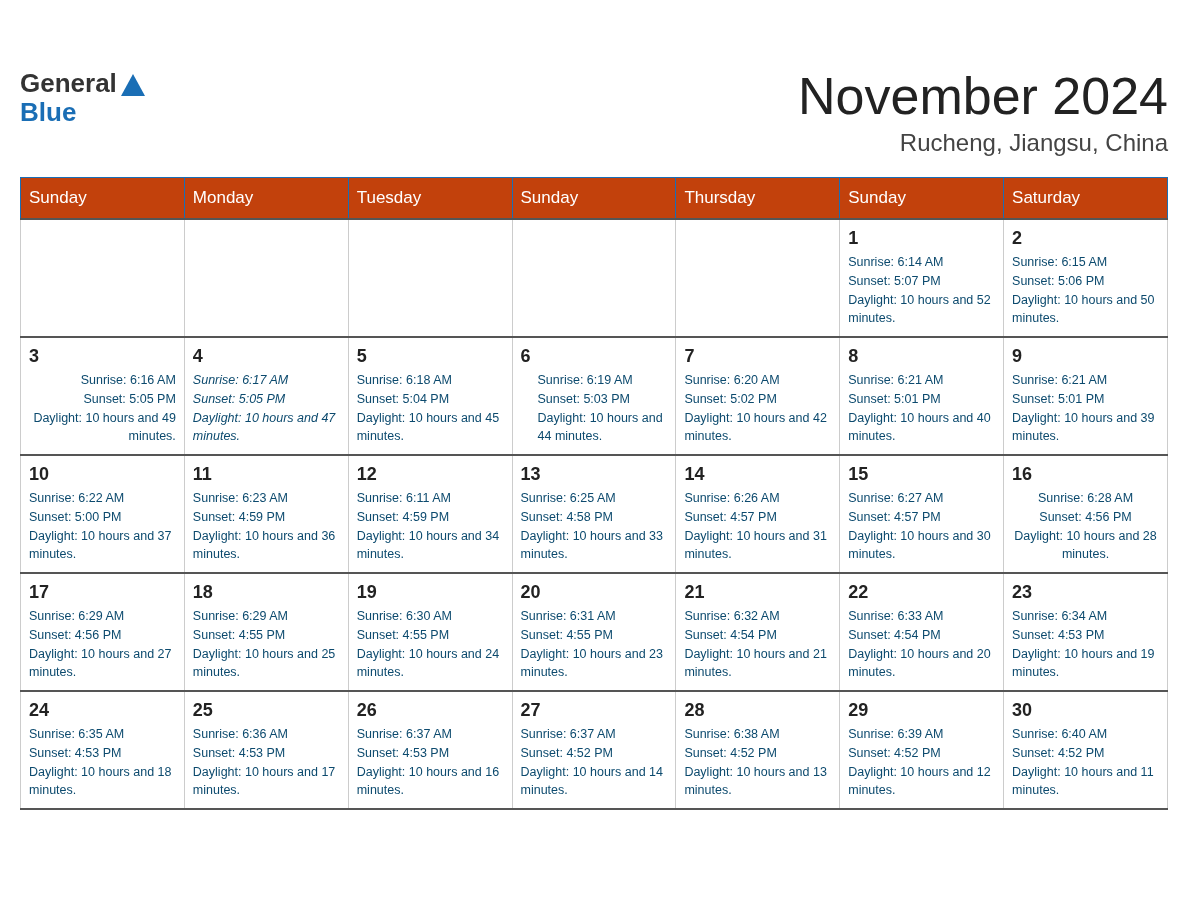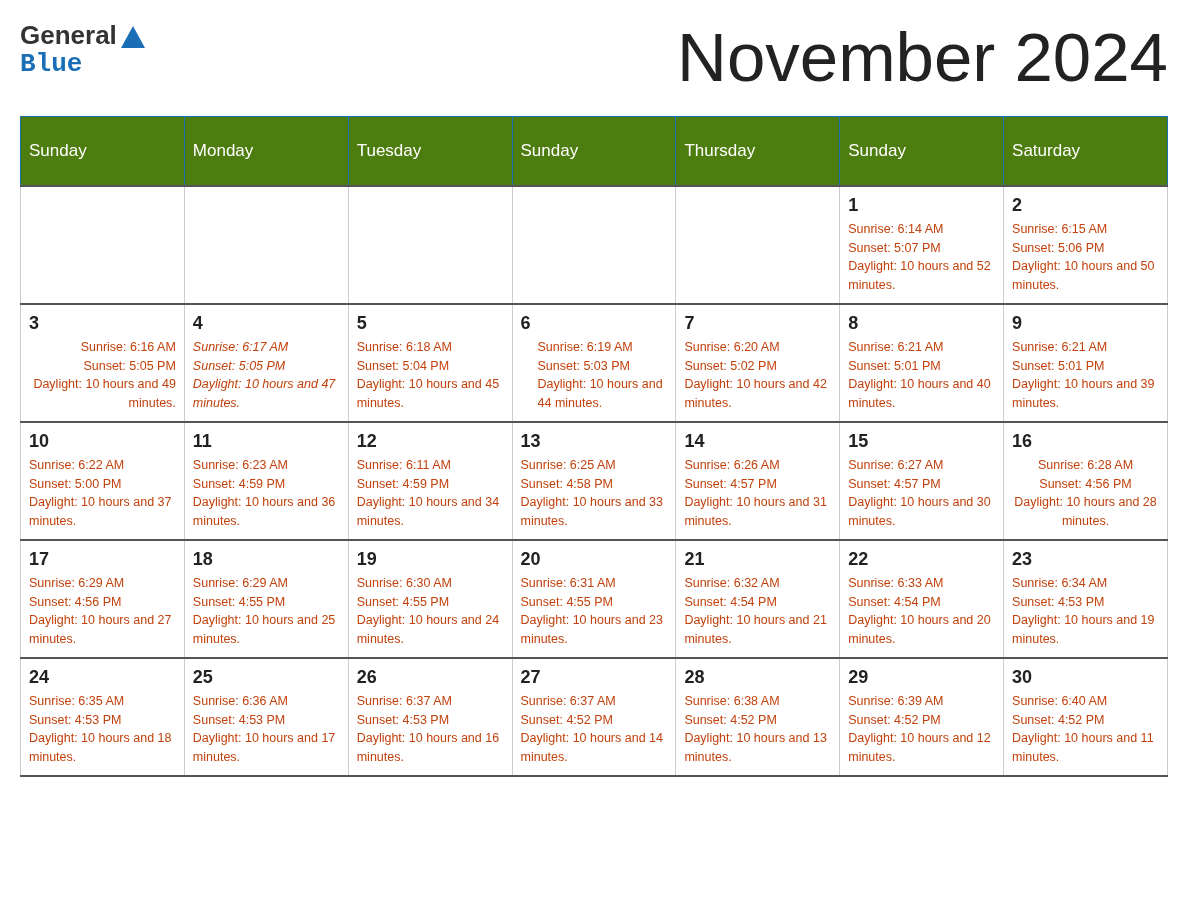--- a/index.html
+++ b/index.html
@@ -8,20 +8,21 @@
       background: #fff;
       padding: 20px;
       width: 1188px;
       min-height: 918px;
     }
     .header {
       display: flex;
       justify-content: space-between;
       align-items: flex-start;
       margin-bottom: 20px;
+      margin-top: 48px;
     }
     .logo {
       display: flex;
       flex-direction: column;
       align-items: flex-start;
     }
     .logo-top {
       display: flex;
       align-items: center;
     }
@@ -37,47 +38,46 @@
       border-right: 12px solid transparent;
       border-bottom: 22px solid #1a6eb5;
       margin-left: 4px;
       margin-top: 2px;
     }
     .logo-blue {
       font-size: 26px;
       font-weight: bold;
       color: #1a6eb5;
       margin-top: -2px;
-      font-family: Liberation Mono, monospace;
     }
     .title-area {
       text-align: right;
     }
     .month-year {
-      font-size: 69px;
+      font-size: 52px;
       font-weight: normal;
       color: #222;
       line-height: 1.1;
     }
     .location {
       font-size: 24px;
       color: #444;
       margin-top: 4px;
     }
     .calendar {
       width: 100%;
       border-collapse: collapse;
       border: 1px solid #999;
     }
     .calendar th {
-      background-color: #4d7c0f;
+      background-color: #c2410c;
       color: #fff;
       font-size: 17px;
       font-weight: normal;
-      padding: 24px 8px;
+      padding: 10px 8px;
       text-align: left;
       border: 1px solid #1a6eb5;
     }
     .calendar td {
       vertical-align: top;
       padding: 8px;
       border: 1px solid #ccc;
       width: calc(100% / 7);
       min-height: 110px;
       font-size: 13px;
@@ -88,40 +88,41 @@
     }
     .day-num {
       font-size: 18px;
       font-weight: bold;
       color: #222;
       margin-bottom: 4px;
       display: block;
     }
     .day-info {
       font-size: 12.5px;
-      color: #c2410c;
+      color: #0c4a6e;
       line-height: 1.5;
     }
     .empty-cell {
       background: #fff;
     }
   </style>
 </head>
 <body>
 
 <div class="header">
   <div class="logo">
     <div class="logo-top">
       <span class="logo-general">General</span>
       <div class="logo-triangle"></div>
     </div>
     <span class="logo-blue">Blue</span>
   </div>
   <div class="title-area">
     <div class="month-year">November 2024</div>
+    <div class="location">Rucheng, Jiangsu, China</div>
   </div>
 </div>
 
 <table class="calendar">
   <thead>
     <tr>
     <th>Sunday</th>
         <th>Monday</th>
         <th>Tuesday</th>
         <th>Sunday</th>

